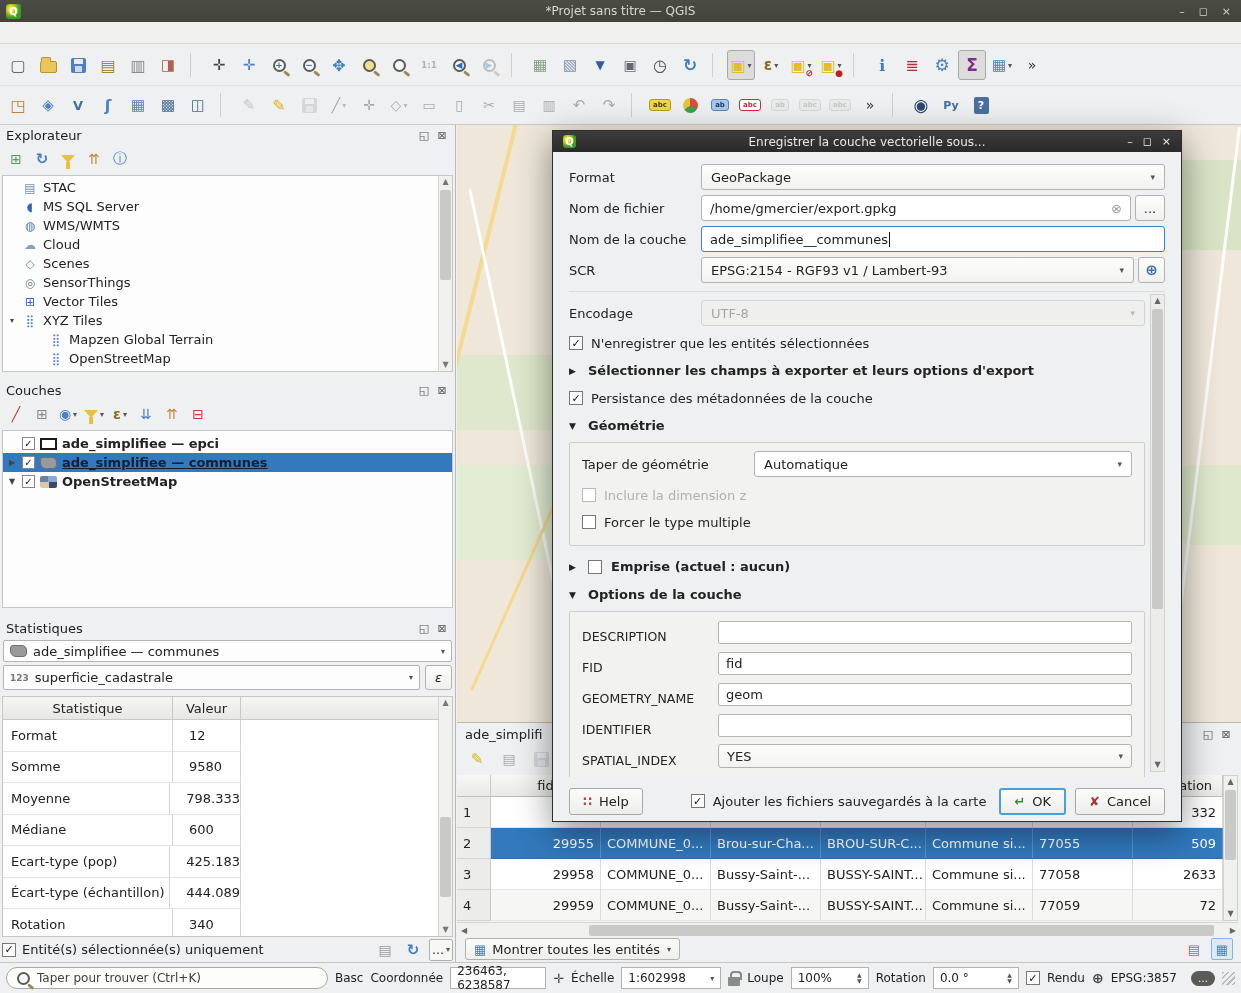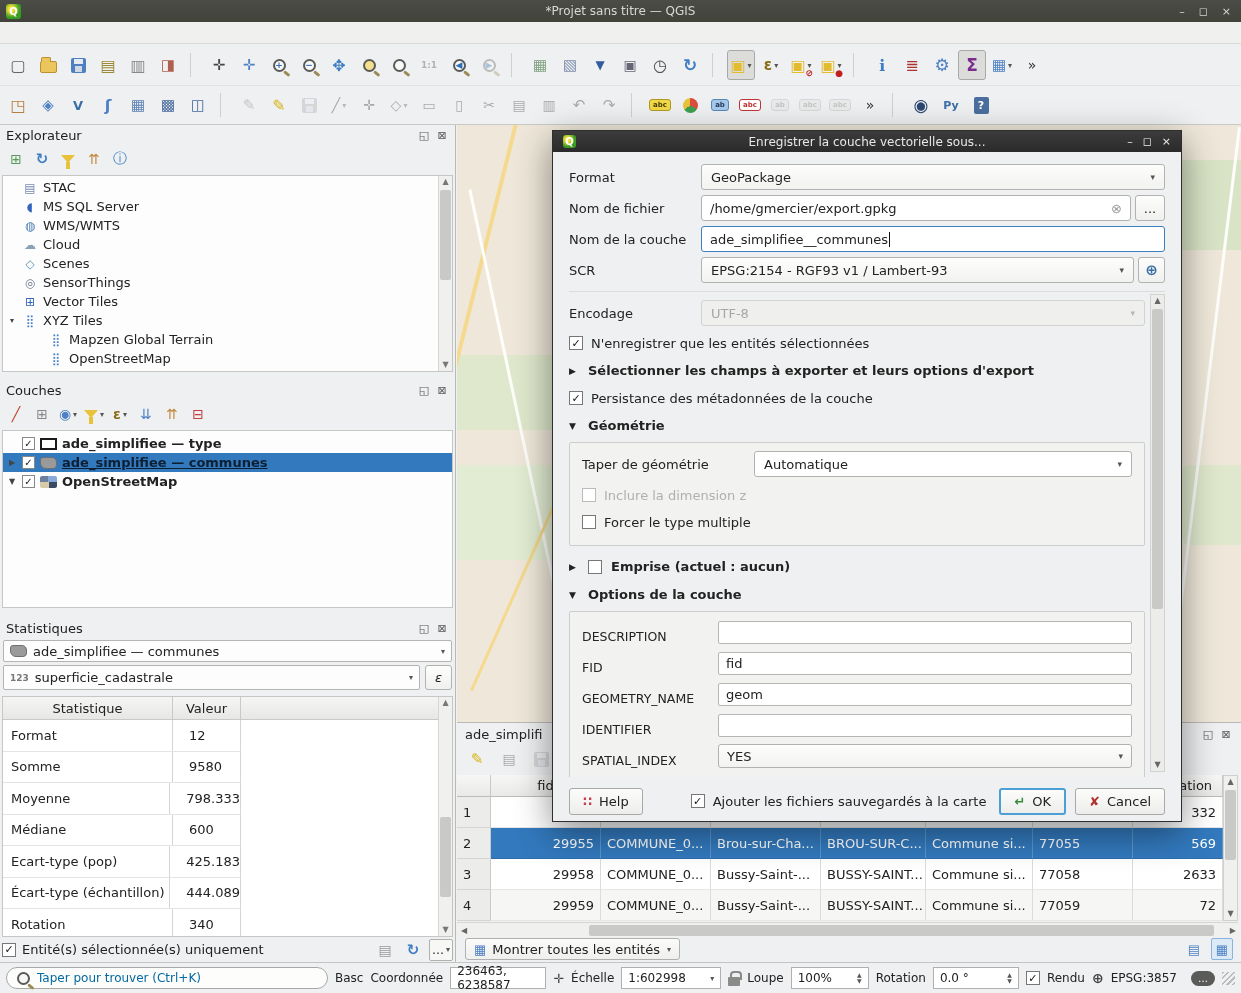--- a/index.html
+++ b/index.html
@@ -153,21 +153,21 @@
   .optin{flex:1;height:23px;border:1px solid #b6b6b4;border-radius:2px;background:#fff;display:flex;align-items:center;padding:0 7px}
   .optcombo{flex:1;height:24px;border:1px solid #b2b2b0;border-radius:3px;background:linear-gradient(#fdfdfc,#f2f2f1);display:flex;align-items:center;padding:0 8px}
   .optcombo .caret{margin-left:auto;font-size:9px}
   .dscroll{position:absolute;right:0;top:2px;height:478px;width:15px;background:#ececeb;border:1px solid #d2d2d0;font-size:8px;color:#666;text-align:center}
   .dlg-footer{display:flex;align-items:center;height:40px;margin-top:4px}
   .dbtn{display:flex;align-items:center;justify-content:center;gap:7px;height:27px;border:1px solid #a8a8a6;border-radius:3px;background:linear-gradient(#fcfcfb,#ededec);padding:0 13px}
   .dbtn.okfocus{border:2px solid #4b9fd5}
 
   
   .statusbar{position:absolute;left:0;bottom:0;right:0;height:31px;background:#eff0f1;border-top:1px solid #c4c4c2;display:flex;align-items:center;gap:7px;padding:0 6px;font-size:12px}
-  .search{display:flex;align-items:center;gap:7px;border:1px solid #a8a8a6;border-radius:11px;background:#fdfdfc;padding:0 10px;width:322px;height:22px;color:#0369a1}
+  .search{display:flex;align-items:center;gap:7px;border:1px solid #a8a8a6;border-radius:11px;background:#fdfdfc;padding:0 10px;width:322px;height:22px;color:#404040}
   .sb-in{border:1px solid #b0b0ae;background:#fff;height:22px;display:flex;align-items:center;justify-content:center;padding:0 6px}
   .spincol{display:flex;flex-direction:column;font-size:6px;color:#555;line-height:6px;margin-left:3px}
   .lock{width:12px;height:9px;background:#8a8a88;border-radius:1px;position:relative;margin-top:6px;flex:none}
   .lock::before{content:"";position:absolute;top:-6px;left:2px;width:8px;height:7px;border:2px solid #8a8a88;border-bottom:none;border-radius:4px 4px 0 0}
   .bubble{width:24px;height:15px;background:#5a5a58;border-radius:8px;color:#fff;font-size:10px;display:flex;align-items:center;justify-content:center;position:relative;flex:none}
   .bubble::after{content:"";position:absolute;left:4px;bottom:-4px;border:4px solid transparent;border-top-color:#5a5a58}
   .grip{width:13px;height:13px;background:repeating-linear-gradient(135deg,#bbb 0 1.5px,transparent 1.5px 4px)}
 </style>
 </head>
 <body>
@@ -565,21 +565,21 @@
             <span class="g">⊟</span>
           </span>
         </div>
       <div class="listbox" style="top:50px;bottom:2px">
         <div style="padding-top:3px">
 
         <div class="lrow">
               <span class="lexp"></span>
               <span class="lcb">✓</span>
               <span class="lsym sym-epci"></span>
-              <span class="llab">ade_simplifiee — type</span>
+              <span class="llab">ade_simplifiee — epci</span>
             </div>
             <div class="lrow sel">
               <span class="lexp">▶</span>
               <span class="lcb">✓</span>
               <span class="lsym sym-communes"></span>
               <span class="llab">ade_simplifiee — communes</span>
             </div>
             <div class="lrow">
               <span class="lexp">▼</span>
               <span class="lcb">✓</span>
@@ -723,21 +723,21 @@
             <span class="acell r">332</span>
           </div>
           <div class="arow sel">
             <span class="acell num">2</span>
             <span class="acell r">29955</span>
             <span class="acell">COMMUNE_0...</span>
             <span class="acell">Brou-sur-Cha...</span>
             <span class="acell">BROU-SUR-C...</span>
             <span class="acell">Commune si...</span>
             <span class="acell">77055</span>
-            <span class="acell r">569</span>
+            <span class="acell r">509</span>
           </div>
           <div class="arow">
             <span class="acell num">3</span>
             <span class="acell r">29958</span>
             <span class="acell">COMMUNE_0...</span>
             <span class="acell">Bussy-Saint-...</span>
             <span class="acell">BUSSY-SAINT...</span>
             <span class="acell">Commune si...</span>
             <span class="acell">77058</span>
             <span class="acell r">2633</span>

